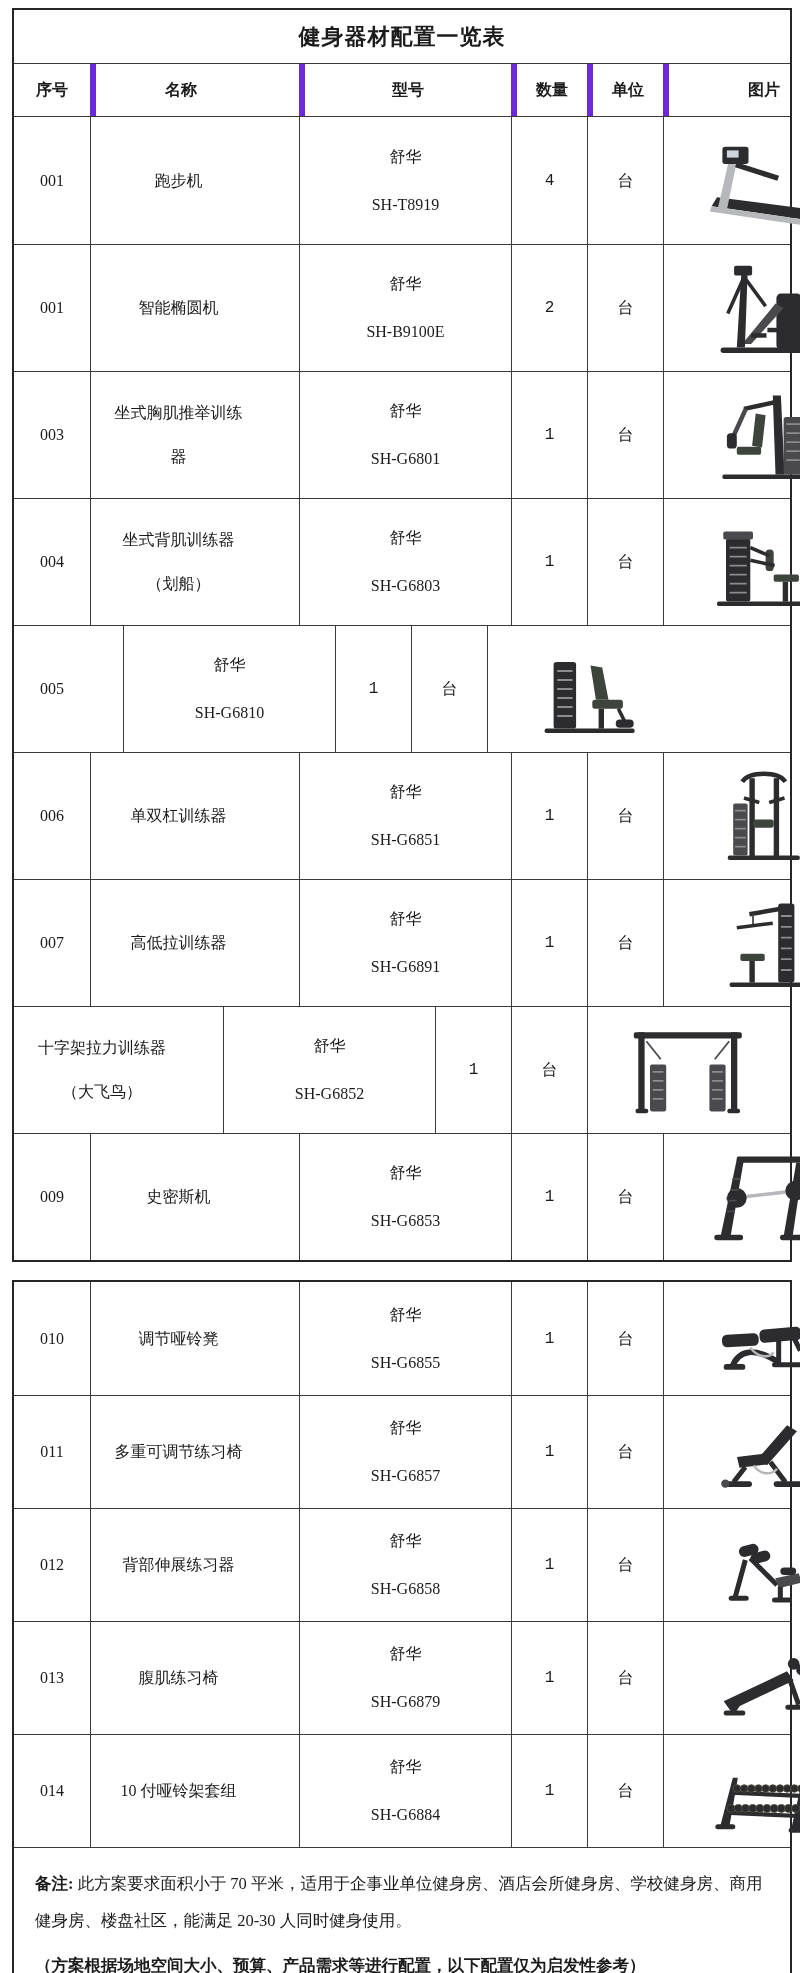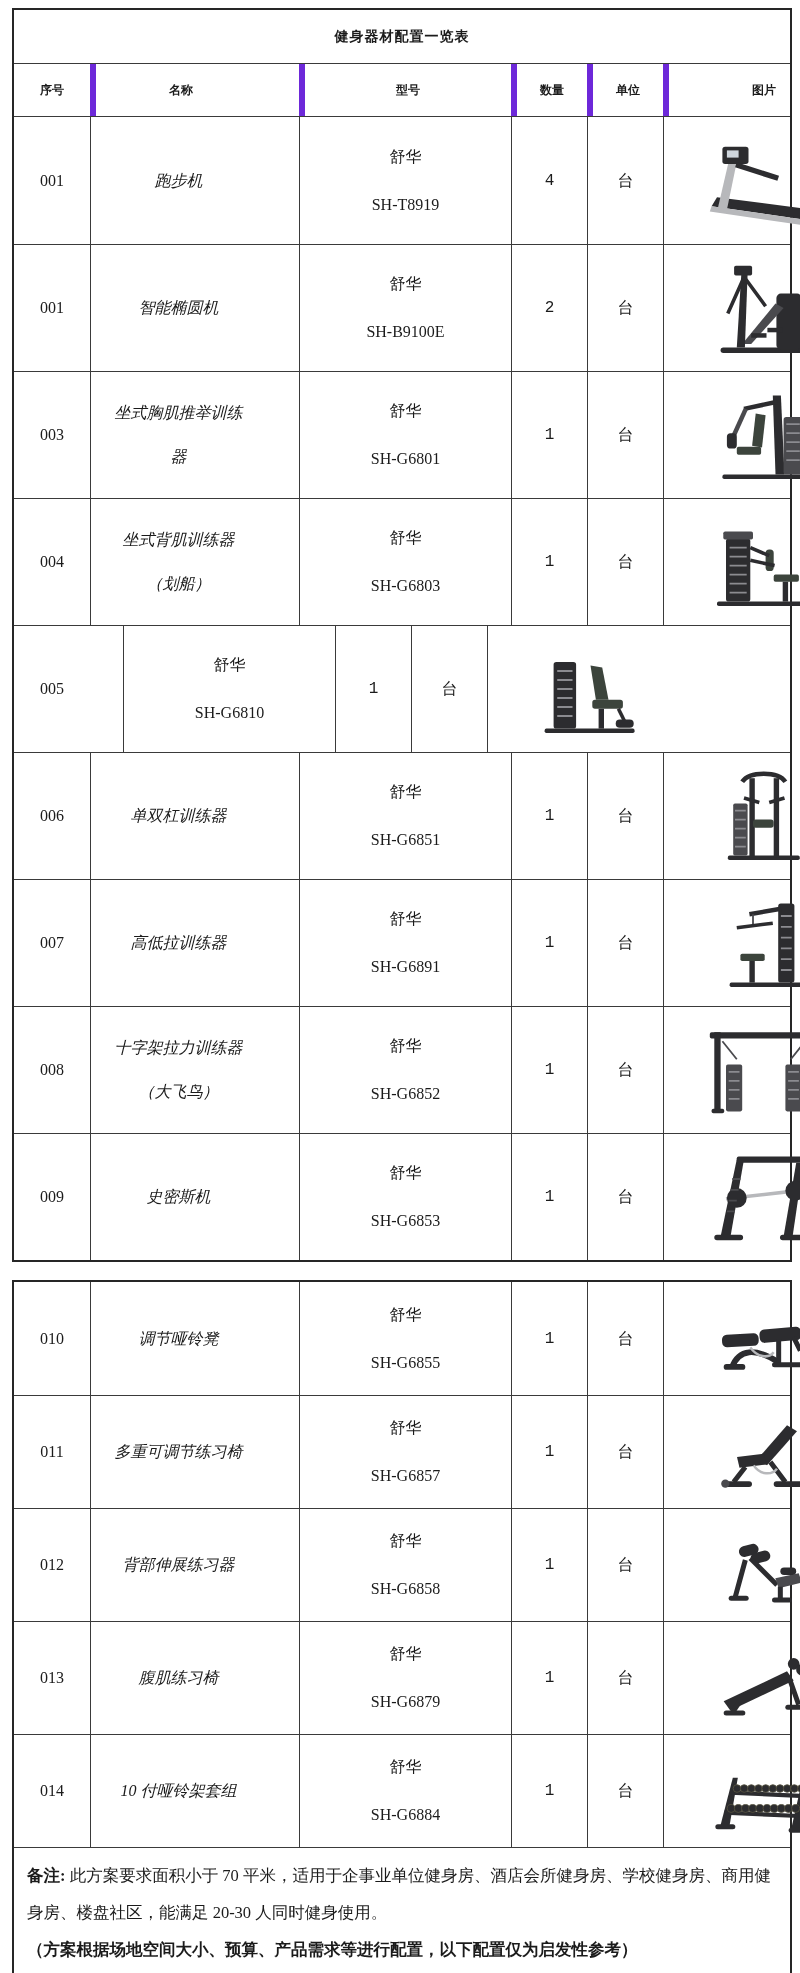--- a/index.html
+++ b/index.html
@@ -7,54 +7,54 @@
   body {
     width: 800px; min-height: 1973px;
     font-family: "Liberation Serif", "DejaVu Serif", serif;
     color: #1b1b1b;
   }
   .page { padding: 8px 8px 14px 12px; }
   .tbl { width: 780px; border: 2px solid #262626; background:#fff; }
   .tbl2 { margin-top: 18px; }
   .title-row {
     height: 54px; display:flex; align-items:center; justify-content:center;
-    font-size: 14px; font-weight: bold; letter-spacing: 1px;
+    font-size: 22px; font-weight: bold; letter-spacing: 1px;
     border-bottom: 1px solid #3a3a3a;
   }
   .hrow { display:flex; height: 53px; border-bottom: 1px solid #3a3a3a; }
   .hc {
     display:flex; align-items:center; justify-content:center;
-    font-size: 12px; font-weight: bold;
+    font-size: 16px; font-weight: bold;
   }
   .hc + .hc { border-left: 6px solid #6d28d9; }
   .row { display:flex; }
   .t1 .row { height: 127px; }
   .t2 .row { height: 113px; }
   .row + .row { border-top: 1px solid #3a3a3a; }
   .c {
     display:flex; flex-direction:column; align-items:center; justify-content:center;
     gap: 28px; font-size: 16px; text-align:center; line-height: 1.25;
     overflow: hidden;
   }
   .c + .c { border-left: 1px solid #3a3a3a; }
   .w1 { flex: 0 0 76px; }
   .w2 { flex: 0 0 176px; }
   .w3 { flex: 0 0 212px; margin-left: 33px; }
   .w4 { flex: 0 0 76px; font-family: Liberation Mono, monospace; }
   .w5 { flex: 0 0 76px; }
   .w6 { flex: 0 0 160px; padding-left: 36px; }
-  .c.w2 { gap: 24px; padding: 0 0; font-style: italic; }
+  .c.w2 { gap: 24px; padding: 0 0; }
   .pic { width: 148px; height: 108px; display:block; }
   .t2 .pic { height: 100px; }
   .note {
     border-top: 1px solid #3a3a3a;
     padding: 9px 13px 8px 13px;
     font-size: 16.5px; line-height: 37px; text-align: left;
   }
-  .note p { margin: 0; }
+  .note p { margin: 8px; }
   .note .bold { font-weight: bold; }
   .note b { font-weight: bold; }
 </style>
 </head>
 <body>
 
 <div class="page">
 
   <div class="tbl t1">
     <div class="title-row">健身器材配置一览表</div>
@@ -228,21 +228,20 @@
               <path d="M101 30 H113 M101 42 H113 M101 54 H113 M101 66 H113 M101 78 H113 M101 90 H113" stroke="#8b8b90" stroke-width="2"></path>
               <path d="M101 22 L66 28" stroke="#2c2c2f" stroke-width="5"></path>
               <path d="M70 28 L70 40" stroke="#4a4a4e" stroke-width="2"></path>
               <path d="M52 43 L92 38" stroke="#2c2c2f" stroke-width="4"></path>
               <rect x="56" y="72" width="27" height="8" rx="2" fill="#3c443c"></rect>
               <rect x="66" y="80" width="6" height="24" fill="#2c2c2f"></rect>
             </svg>
           </div>
         </div>
         <div class="row">
-          <div class="c w1">008</div>
           <div class="c w2">
             <div class="ln">十字架拉力训练器</div>
             <div class="ln">（大飞鸟）</div>
           </div>
           <div class="c w3">
             <div class="ln">舒华</div>
             <div class="ln">SH-G6852</div>
           </div>
           <div class="c w4">1</div>
           <div class="c w5">台</div>

